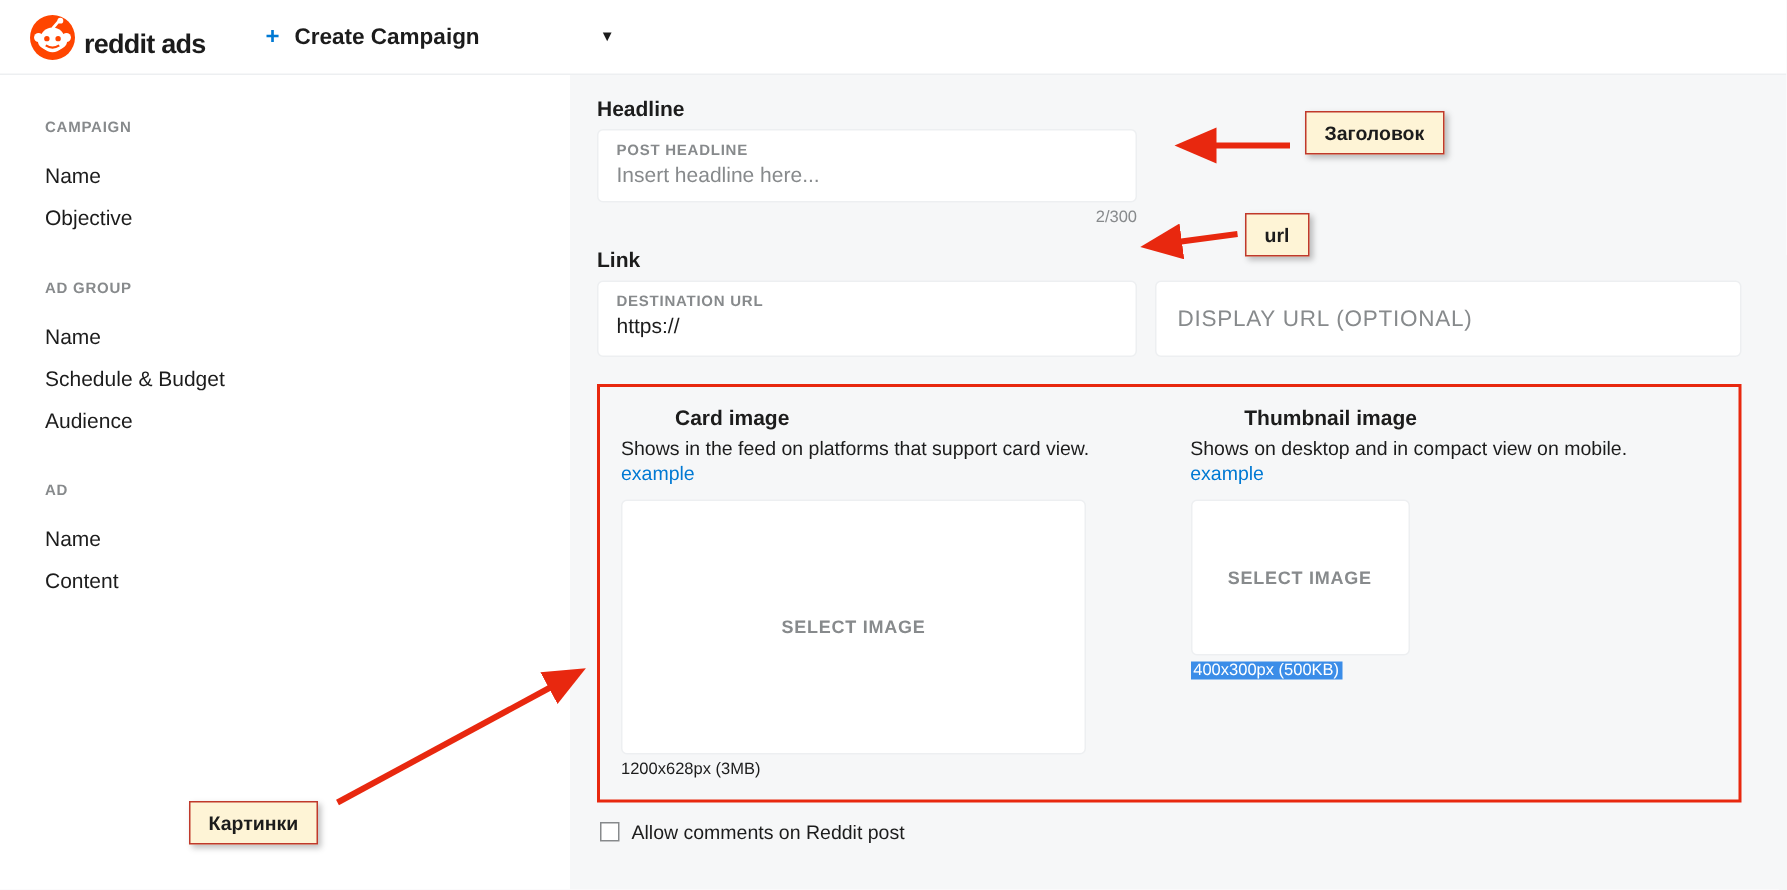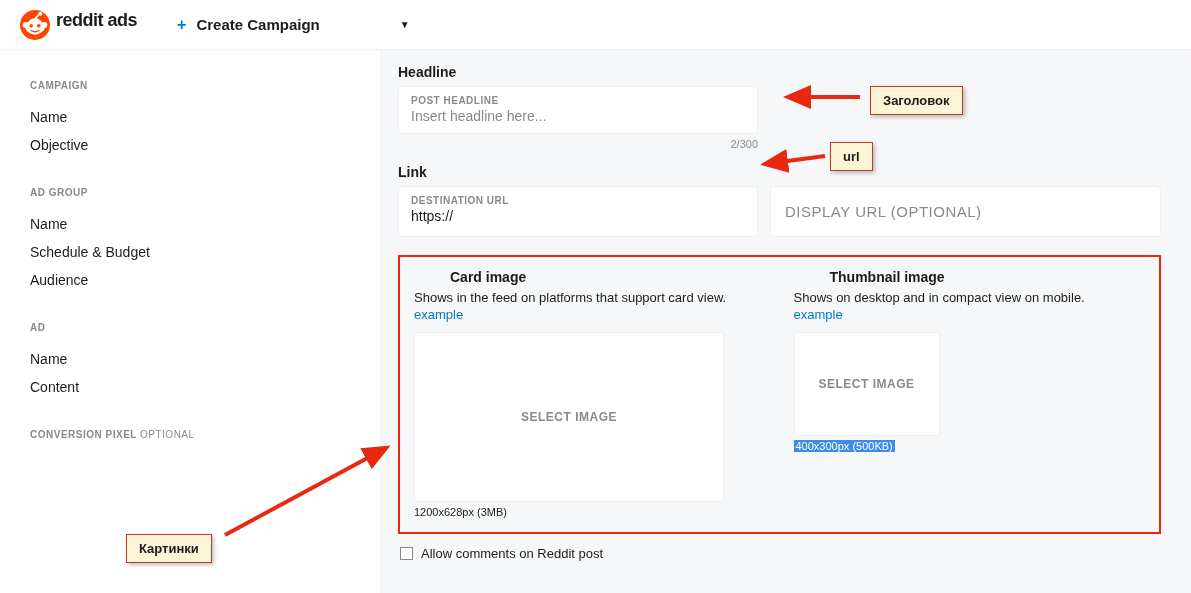--- a/index.html
+++ b/index.html
@@ -1,19 +1,19 @@
 <!DOCTYPE html>
 <html><head>
   <meta charset="utf-8">
   <style>
     * { box-sizing: border-box; margin: 0; padding: 0; }
     body { font-family: -apple-system, BlinkMacSystemFont, "Segoe UI", Arial, sans-serif; background: #fff; color: #1c1c1c; width: 1191px; height: 593px; overflow: hidden; position: relative; }
     
     .header { display: flex; align-items: center; height: 50px; padding: 0 20px; border-bottom: 1px solid #edeff1; }
-    .logo { display: flex; align-items: flex-start; gap: 6px; margin-right: 40px; }
+    .logo { display: flex; align-items: flex-end; gap: 6px; margin-right: 40px; }
     .logo-icon { width: 30px; height: 30px; }
     .logo-text { font-weight: 700; font-size: 18px; color: #1c1c1c; letter-spacing: -0.5px; }
     .create-btn { display: flex; align-items: center; gap: 10px; font-size: 15px; font-weight: 600; color: #1c1c1c; cursor: pointer; }
     .plus-icon { color: #0079d3; font-size: 16px; font-weight: bold; }
     .dropdown-arrow { margin-left: 70px; font-size: 10px; }
     
     .main { display: flex; height: calc(100% - 50px); }
     .sidebar { width: 380px; padding: 30px 20px 20px 30px; }
     .side-section { margin-bottom: 28px; }
     .side-heading { font-size: 10px; font-weight: 700; color: #878a8c; letter-spacing: 0.5px; margin-bottom: 12px; }
@@ -41,21 +41,21 @@
     .card-select { height: 170px; width: 310px; }
     .thumb-select { height: 104px; width: 146px; }
     .size-text { font-size: 11px; color: #1c1c1c; margin-top: 4px; }
     .size-hl { background: #3b8de8; color: #fff; padding: 0 2px; }
     
     .checkbox-row { display: flex; align-items: center; gap: 8px; margin-top: 12px; font-size: 13px; color: #1c1c1c; margin-left: 2px; }
     .checkbox { width: 13px; height: 13px; border: 1px solid #878a8c; background: #fff; cursor: pointer; }
     
     
     .ann-box { position: absolute; background: #fef4d6; border: 1.5px solid #c0392b; padding: 6px 12px; font-size: 13px; font-weight: 600; color: #1c1c1c; box-shadow: 2px 2px 4px rgba(0,0,0,0.25); }
-    .ann1 { top: 86px; left: 870px; }
+    .ann1 { top: 74px; left: 870px; }
     .ann2 { top: 142px; left: 830px; }
     .ann3 { top: 534px; left: 126px; }
     .arrow-red { position: absolute; }
     .arrow-svg { overflow: visible; }
   </style>
 </head>
 <body>
 
 <div class="header">
   <div class="logo">
@@ -90,26 +90,20 @@
     <div class="side-section">
       <div class="side-heading">AD GROUP</div>
       <div class="side-item">Name</div>
       <div class="side-item">Schedule &amp; Budget</div>
       <div class="side-item">Audience</div>
     </div>
     <div class="side-section">
       <div class="side-heading">AD</div>
       <div class="side-item">Name</div>
       <div class="side-item">Content</div>
-    </div>
-    <div class="side-section">
-      <div class="side-heading">
-        <span>CONVERSION PIXEL</span>
-        <span class="side-subtext">OPTIONAL</span>
-      </div>
     </div>
   </div>
 
   <div class="content">
     <div class="field-label" style="margin-top:0">Headline</div>
     <div class="input-box" style="width:360px">
       <div class="input-mini-label">POST HEADLINE</div>
       <input class="input-field" placeholder="Insert headline here..." style="">
     </div>
     <div class="counter" style="width:360px">2/300</div>

